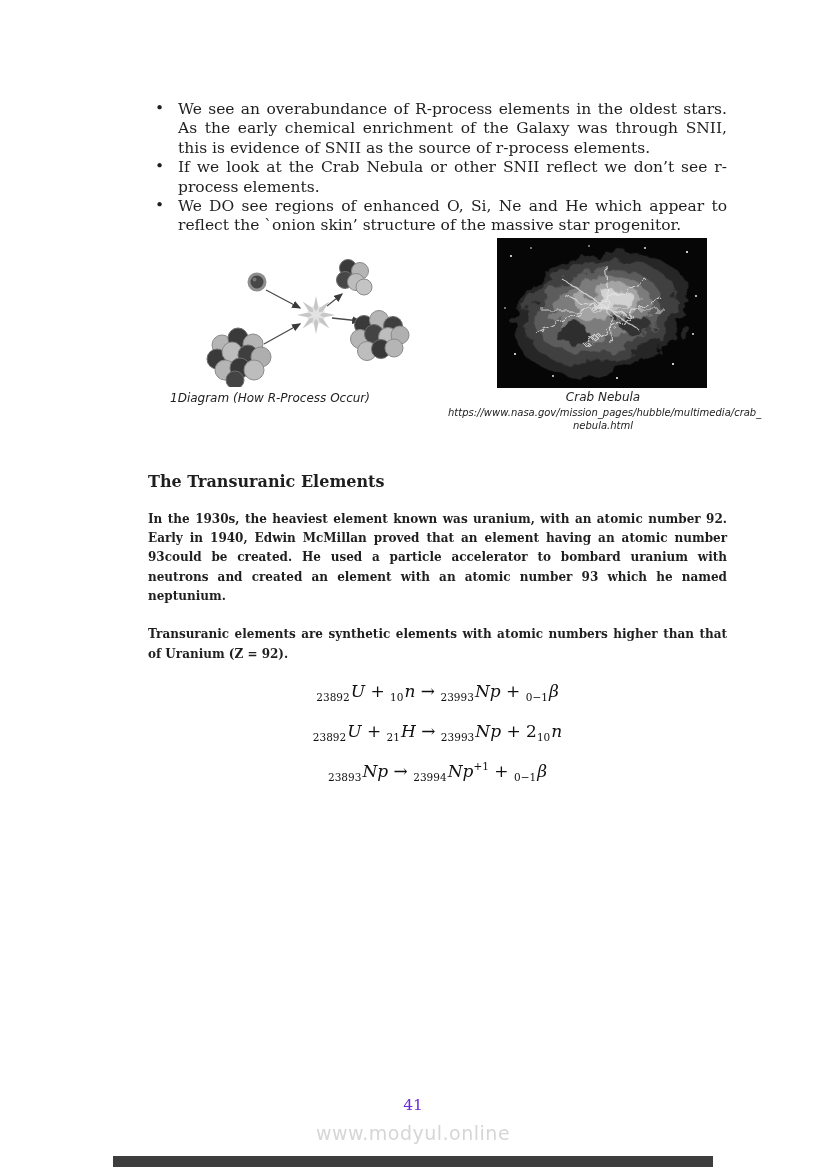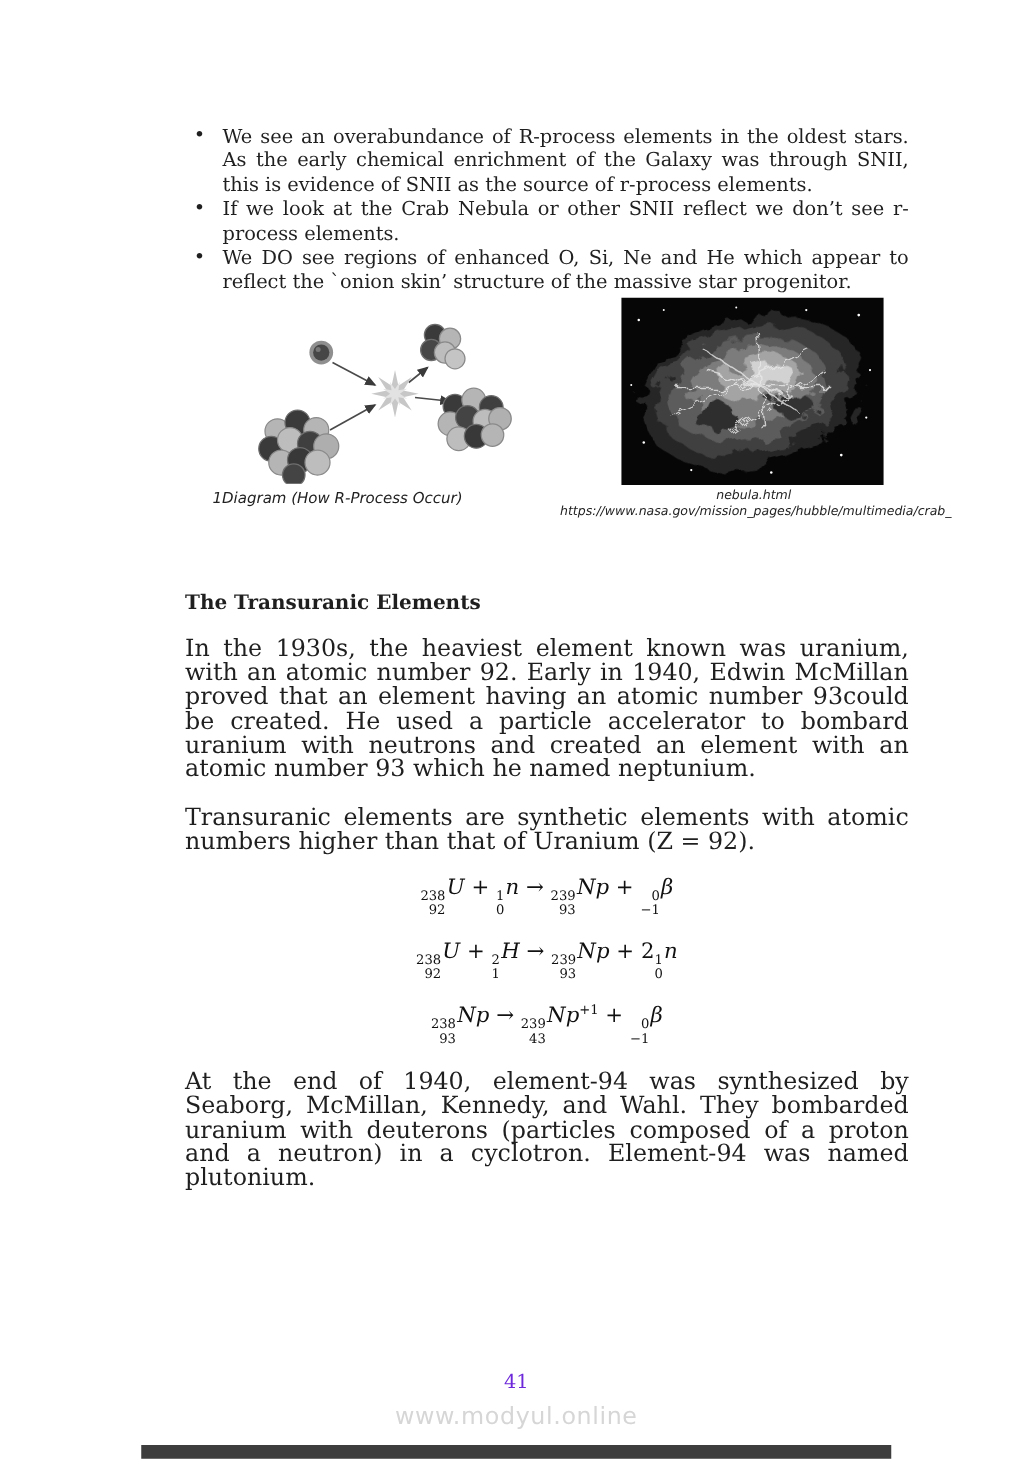--- a/index.html
+++ b/index.html
@@ -29,29 +29,29 @@
   .fig-nebula-caption{
     position:absolute;left:300px;top:154px;width:310px;text-align:center;
     font-family:"DejaVu Sans", sans-serif;font-style:italic;color:#222;
   }
   .fig-nebula-caption .cap-title{font-size:12px;margin-bottom:2px;}
   .fig-nebula-caption .cap-url{font-size:10px;line-height:13px;}
   
   h2.section-heading{
     font-size:16px;margin:36px 0 0 0;font-weight:bold;
   }
-  p.body-para{font-size:19px;line-height:19.3px;text-align:justify;margin:19px 0 0 0;}
+  p.body-para{font-size:12px;line-height:19.3px;text-align:justify;margin:19px 0 0 0;font-weight:bold;}
   p.plutonium-label{font-size:15.5px;margin:16px 0 0 30px;}
   
   .equation{
     text-align:center;font-size:17px;margin:17px 0 0 0;
     font-family:"DejaVu Serif", serif;color:#111;
   }
   .prestack{
-    display:inline-flex;flex-direction:column;align-items:flex-end;
+    display:inline-flex;flex-direction:row;align-items:flex-end;
     font-size:10.5px;line-height:1.08;vertical-align:-0.42em;
     margin-right:1px;font-style:normal;
   }
   .eqbase{font-style:italic;}
   sup.eqpost{font-size:10.5px;font-style:normal;}
   .eqtext{font-style:normal;}
   
   .page-number{position:absolute;left:0;top:1096px;width:100%;text-align:center;font-size:15.5px;color:#6d28d9;}
   .watermark{
     position:absolute;left:0;top:1122px;width:100%;text-align:center;
@@ -183,22 +183,23 @@
             <circle cx="56" cy="138" r="0.9"></circle>
           <circle cx="120" cy="140" r="1"></circle>
             <circle cx="8" cy="70" r="0.8"></circle>
           <circle cx="196" cy="96" r="0.9"></circle>
             <circle cx="34" cy="10" r="0.8"></circle>
           <circle cx="148" cy="10" r="0.9"></circle>
             <circle cx="92" cy="8" r="0.8"></circle>
         </g>
       </svg>
       <div class="fig-nebula-caption">
+        <div class="cap-title">Crab Nebula</div>
+        <div class="cap-url">https://www.nasa.gov/mission_pages/hubble/multimedia/crab_</div>
         <div class="cap-url">nebula.html</div>
-        <div class="cap-url">https://www.nasa.gov/mission_pages/hubble/multimedia/crab_</div>
       </div>
     </div>
 
     <h2 class="section-heading">The Transuranic Elements</h2>
 
     <p class="body-para">In the 1930s, the heaviest element known was uranium, with an atomic number 92. Early in 1940, Edwin McMillan proved that an element having an atomic number 93could be created. He used a particle accelerator to bombard uranium with neutrons and created an element with an atomic number 93 which he named neptunium.</p>
 
     <p class="body-para">Transuranic elements are synthetic elements with atomic numbers higher than that of Uranium (Z = 92).</p>
 
     <div class="equation"><span class="prestack">
@@ -228,25 +229,24 @@
         </span><span class="eqbase">Np</span><span class="eqtext"> + 2</span><span class="prestack">
           <span>1</span>
           <span>0</span>
         </span><span class="eqbase">n</span></div>
 
     <div class="equation"><span class="prestack">
           <span>238</span>
           <span>93</span>
         </span><span class="eqbase">Np</span><span class="eqtext"> →  </span><span class="prestack">
           <span>239</span>
-          <span>43</span>
+          <span>94</span>
         </span><span class="eqbase">Np</span><sup class="eqpost">+1</sup><span class="eqtext"> + </span><span class="prestack">
           <span>0</span>
           <span>−1</span>
         </span><span class="eqbase">β</span></div>
 
-    <p class="body-para">At the end of 1940, element-94 was synthesized by Seaborg, McMillan, Kennedy, and Wahl. They bombarded uranium with deuterons (particles composed of a proton and a neutron) in a cyclotron. Element-94 was named plutonium.</p>
   </div>
 
   <div class="page-number">41</div>
   <div class="watermark">www.modyul.online</div>
   <div class="bottom-bar"></div>
 </div>
 
 </body></html>

